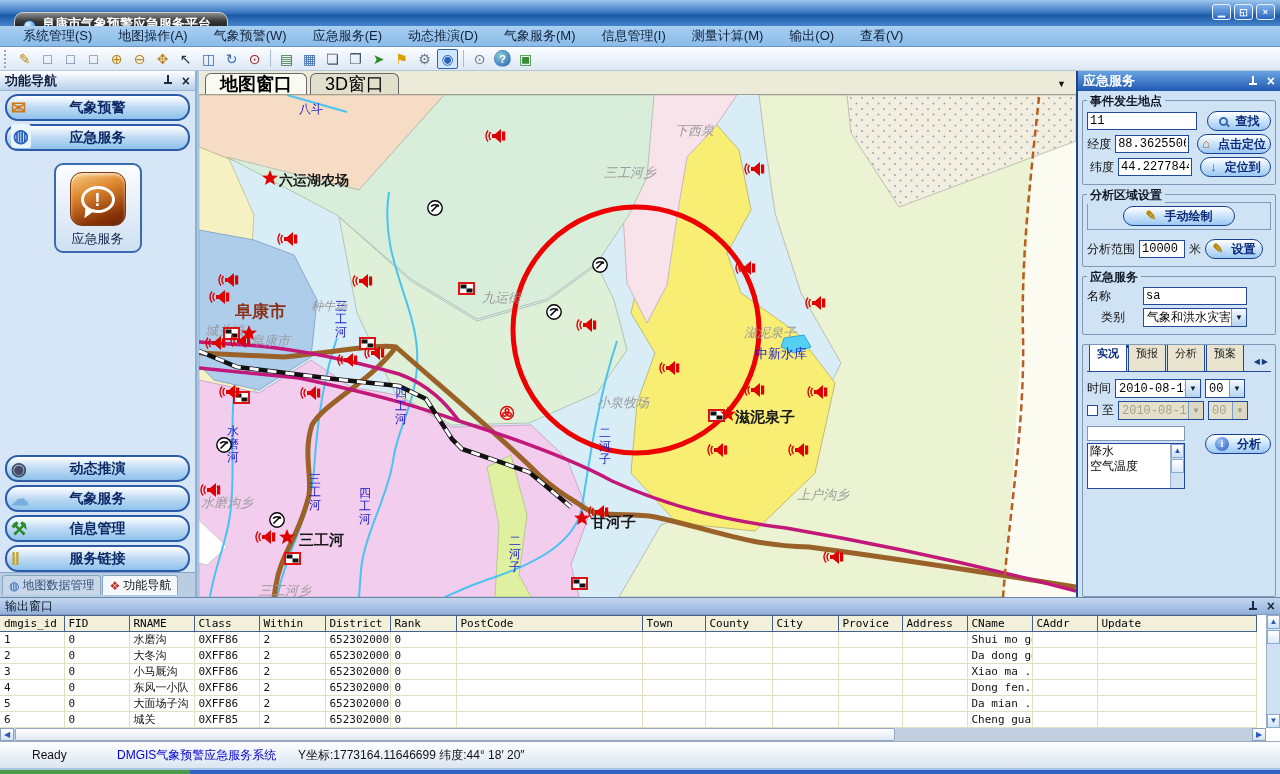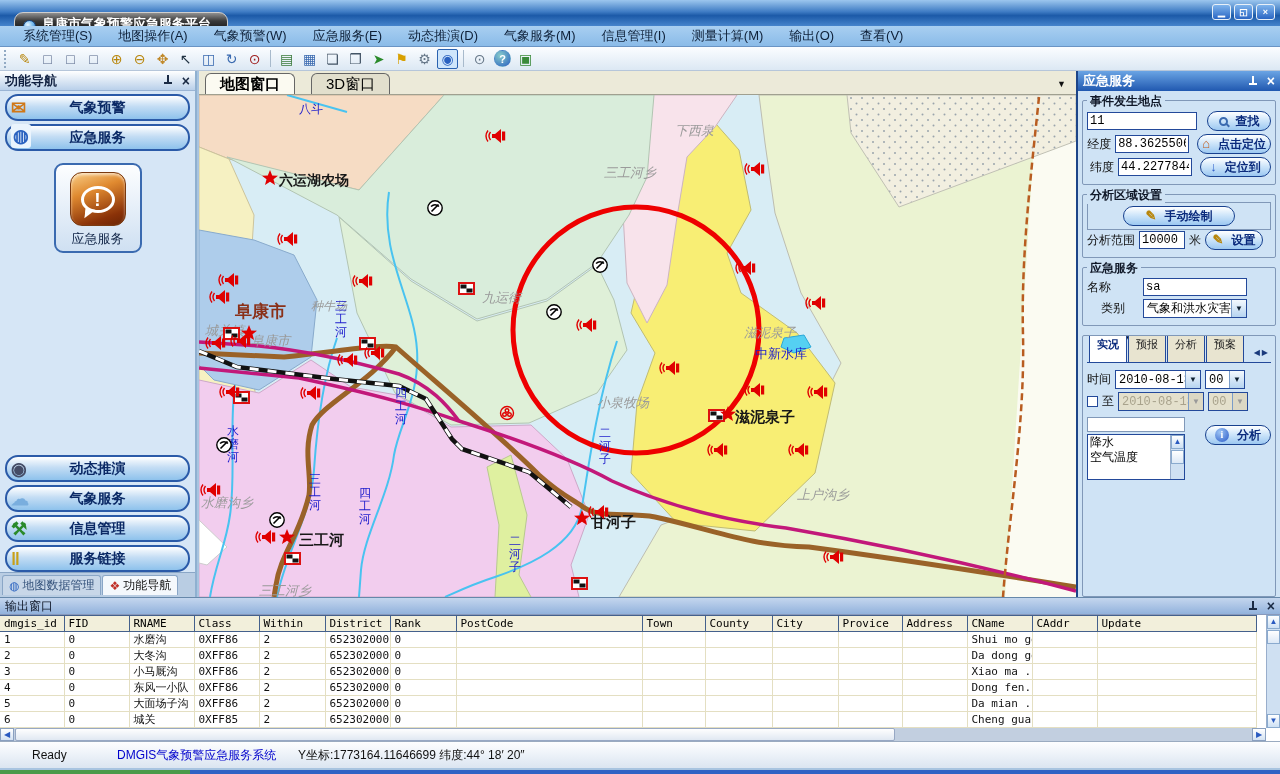--- a/index.html
+++ b/index.html
@@ -79,22 +79,22 @@
     padding:0 0 2px 2px;gap:1px;}
   .lp-tab{height:20px;display:flex;align-items:center;gap:3px;padding:0 6px;font-size:12px;
     border:1px solid #8aa6c6;border-bottom:none;border-radius:3px 3px 0 0;background:#c8d7e8;color:#33517a;white-space:nowrap;}
   .lp-tab.active{background:#f4f8fc;color:#111;}
   .lp-tab .ico{font-size:12px;}
 
   
   #map-area{position:absolute;left:199px;top:0;width:877px;height:526px;}
   .map-tabs{height:24px;background:#ecead9;border-bottom:1px solid #a0a090;display:flex;
     align-items:flex-end;padding-left:6px;position:relative;}
-  .map-tab{height:21px;padding:0 14px;display:flex;align-items:center;font-size:15px;
-    border:1px solid #666;border-bottom:none;border-radius:6px 6px 0 0;background:#e2dfcd;margin-right:16px;}
+  .map-tab{height:21px;padding:0 14px;display:flex;align-items:center;font-size:18px;
+    border:1px solid #666;border-bottom:none;border-radius:6px 6px 0 0;background:#e2dfcd;margin-right:3px;}
   .map-tab.active{background:#fbfaf1;font-weight:bold;}
   .map-tab-dd{position:absolute;right:10px;top:8px;font-size:9px;color:#111;}
   #mapsvg{display:block;}
 
   
   #right-panel{position:absolute;left:1076px;top:0;width:204px;height:526px;background:#cfe3f5;
     border-left:2px solid #1c4488;display:flex;flex-direction:column;font-size:12px;overflow:hidden;}
   .rp-title{height:20px;background:linear-gradient(#6aa4e4,#2058b0);color:#fff;font-weight:bold;
     font-size:13px;display:flex;align-items:center;padding:0 5px;flex:none;}
   .rp-title .pin,.rp-title .x-btn{color:#fff;}
@@ -602,21 +602,21 @@
     </div>
 
     <div class="grp">
       <span class="grp-label">分析区域设置</span>
       <div class="sunken">
         <span class="pill" style="width:112px">
           <span class="pencil">✎</span>
           <span>手动绘制</span>
         </span>
       </div>
-      <div class="row" style="margin-top:0">
+      <div class="row" style="margin-top:9px">
         <span class="lab">分析范围</span>
         <input class="inp" style="width: 46px;" value="10000">
         <span class="lab">米</span>
         <span class="pill" style="width:58px;padding:0 4px">
           <span class="pencil">✎</span>
           <span>设置</span>
         </span>
       </div>
     </div>
 

